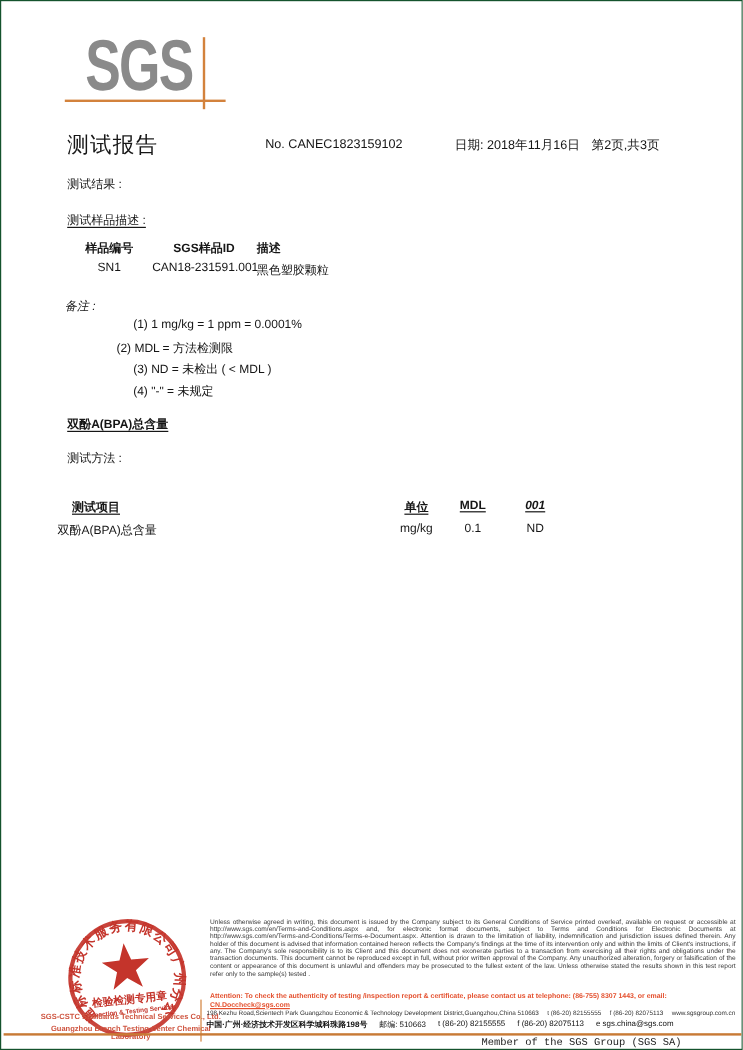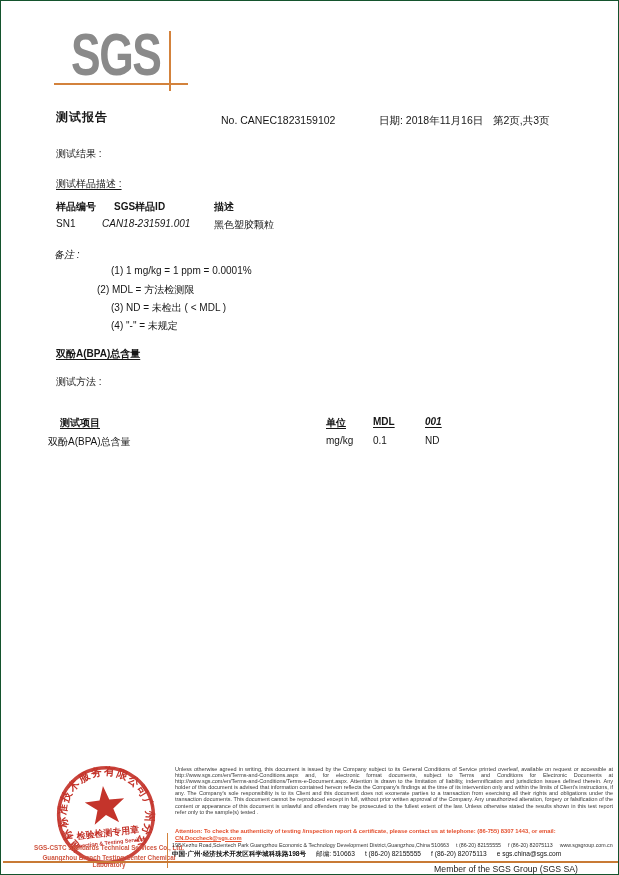--- a/index.html
+++ b/index.html
@@ -11,36 +11,36 @@
   }
   .abs { position:absolute; }
 
   
   .logo-text{ left:70px; top:24px; font-size:60px; font-weight:bold; color:#8a8a8a;
               letter-spacing:-2px; line-height:1; transform:scaleX(.74); transform-origin:left top;}
   .logo-vline{ left:168px; top:30px; width:2px; height:60px; background:#d3823c; }
   .logo-hline{ left:53px; top:82px; width:134px; height:2px; background:#d3823c; }
 
   
-  .doc-title{ left:55px; top:108px; font-size:12px; font-weight:bold; letter-spacing:1px; }
+  .doc-title{ left:55px; top:108px; font-size:18px; font-weight:normal; letter-spacing:1px; }
   .report-no{ left:220px; top:113px; font-size:10.5px; }
   .report-date{ left:378px; top:113px; font-size:10.5px; }
   .page-info{ left:492px; top:113px; font-size:10.5px; }
 
   
   .fs10{ font-size:10px; }
   .results-label{ left:55px; top:146px; }
   .sample-heading{ left:55px; top:176px; text-decoration:underline; text-underline-offset:2px; }
   .bold{ font-weight:bold; }
-  .ctr{ text-align:left; }
+  .ctr{ text-align:center; }
   .col-sample-no{ left:55px;  top:199px; width:70px; }
   .col-sgs-id{    left:113px; top:199px; width:112px; }
   .col-desc{      left:213px; top:199px; }
   .val-sample-no{ left:55px;  top:217px; width:70px; }
-  .val-sgs-id{    left:101px; top:217px; width:112px;font-style:italic; }
+  .val-sgs-id{    left:114px; top:217px; width:112px; }
   .val-desc{      left:213px; top:217px; }
   .remarks-heading{ left:53px; top:247px;font-style:italic; }
   .note-1{ left:110px; top:264px; }
   .note-2{ left:96px; top:282px; }
   .note-3{ left:110px; top:300px; }
   .note-4{ left:110px; top:318px; }
   .bpa-heading{ left:55px; top:346px; font-weight:bold; text-decoration:underline; text-underline-offset:2px; }
   .method-label{ left:55px; top:374px; }
   .method-text{ left:127px; top:374px; width:452px; line-height:20px; }
   .u{ text-decoration:underline; text-underline-offset:2px; }
@@ -63,21 +63,21 @@
   .attention{ left:174px; top:827px; width:438px; font-size:5.8px; line-height:6.5px;
               font-weight:bold; color:#e4502e; }
   .attention .email{ text-decoration:underline; }
   .addr-en{ left:171px; top:841px; width:442px; font-size:5.3px; color:#333333;
             display:flex; gap:7px; white-space:nowrap; }
   .addr-cn{ left:171px; top:849px; width:442px; font-size:6.6px; color:#111111;
             display:flex; gap:10px; white-space:nowrap; font-weight:bold; }
   .addr-cn .thin{ font-weight:normal; }
   .footer-vline{ left:166px; top:832px; width:1px; height:35px; background:#d3823c; }
   .footer-hline{ left:2px; top:860px; width:615px; height:2px; background:#c87a35; }
-  .member-line{ right:40px; top:863px; font-size:8.7px; color:#222222; }
+  .member-line{ right:50px; top:863px; font-size:8.7px; color:#222222;font-family:Liberation Mono, monospace; }
 </style>
 </head>
 <body>
 
 <div class="page">
 
   <div class="abs logo-text">SGS</div>
   <div class="abs logo-vline"></div>
   <div class="abs logo-hline"></div>
 

